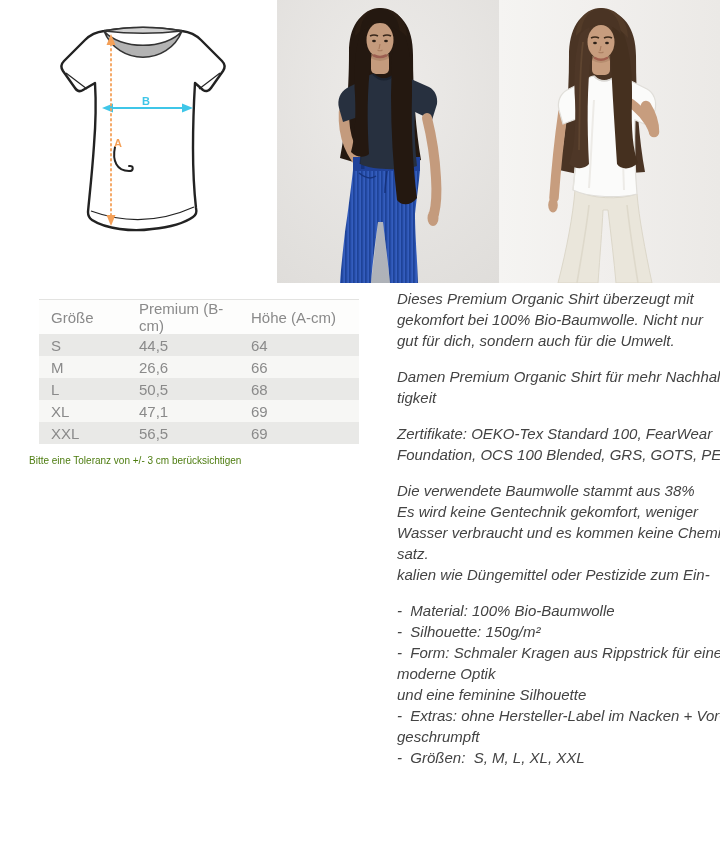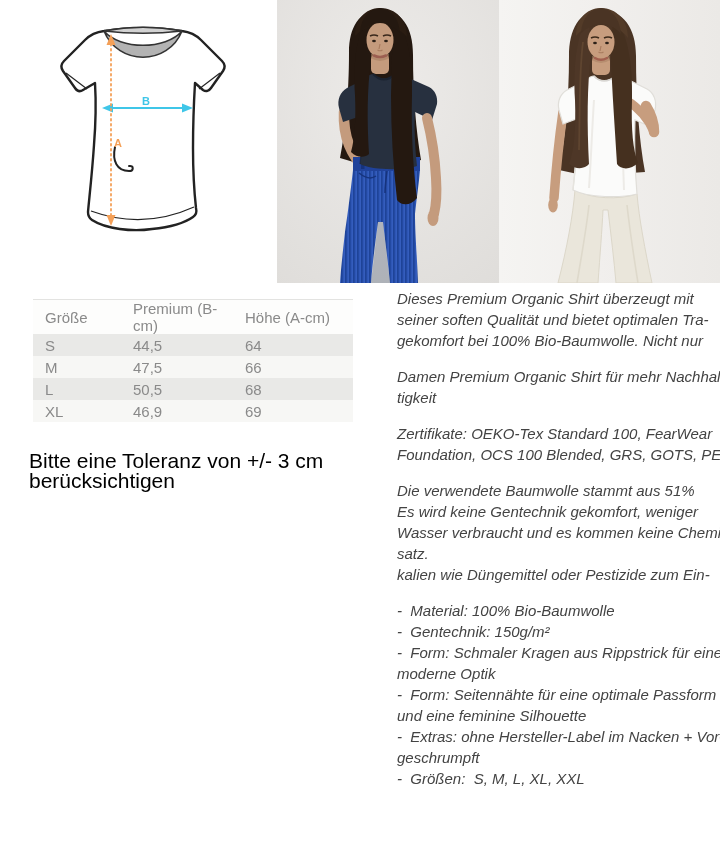--- a/index.html
+++ b/index.html
@@ -12,35 +12,35 @@
 
   
   .diagram-panel{position:absolute;left:0;top:0;width:277px;height:283px;background:#fff;}
   .photo{position:absolute;top:0;height:283px;overflow:hidden;}
   .photo-1{left:277px;width:222px;}
   .photo-2{left:499px;width:221px;}
   .photo svg,.diagram-panel svg{display:block;}
 
   
   .size-table{
-    position:absolute;left:33px;top:299px;width:320px;
+    position:absolute;left:39px;top:299px;width:320px;
     border-collapse:collapse;table-layout:fixed;
     font-size:15px;color:#8a8a8a;border-top:1px solid #e3e3e1;
   }
   .size-table th{font-weight:normal;text-align:left;height:27px;padding:0 0 0 12px;background:#fdfdfc;}
   .size-table td{height:22px;padding:0 0 0 12px;}
   .size-table col.c1{width:88px;}
   .size-table col.c2{width:112px;}
   .size-table col.c3{width:120px;}
   .size-table tr.odd td{background:#e9e9e7;}
   .size-table tr.even td{background:#f7f7f5;}
 
   .tolerance-note{
     position:absolute;left:29px;top:451px;width:360px;
-    font-size:21px;line-height:20px;color:#000000;
+    font-size:10px;line-height:20px;color:#4d7c0f;
   }
 
   
   .description-column{
     position:absolute;left:397px;top:288px;width:320px;
     font-size:15px;line-height:21px;color:#434343;
   }
   .description-column .para{margin:0 0 15px 0;font-style:italic;}
   .description-column .line{white-space:pre;}
 </style>
@@ -226,65 +226,69 @@
         </tr>
     </thead>
     <tbody>
         <tr class="odd">
           <td>S</td>
           <td>44,5</td>
           <td>64</td>
         </tr>
         <tr class="even">
           <td>M</td>
-          <td>47,5</td>
+          <td>26,6</td>
           <td>66</td>
         </tr>
         <tr class="odd">
           <td>L</td>
           <td>50,5</td>
           <td>68</td>
         </tr>
         <tr class="even">
           <td>XL</td>
-          <td>46,9</td>
+          <td>47,1</td>
+          <td>69</td>
+        </tr>
+        <tr class="odd">
+          <td>XXL</td>
+          <td>56,5</td>
           <td>69</td>
         </tr>
       </tbody>
   </table>
 
   <div class="tolerance-note">Bitte eine Toleranz von +/- 3 cm berücksichtigen</div>
 
   <div class="description-column">
       <div class="para">
         <div class="line">Dieses Premium Organic Shirt überzeugt mit</div>
-        <div class="line">seiner soften Qualität und bietet optimalen Tra-</div>
         <div class="line">gekomfort bei 100% Bio-Baumwolle. Nicht nur</div>
+        <div class="line">gut für dich, sondern auch für die Umwelt.</div>
       </div>
       <div class="para">
         <div class="line">Damen Premium Organic Shirt für mehr Nachhal-</div>
         <div class="line">tigkeit</div>
       </div>
       <div class="para">
         <div class="line">Zertifikate: OEKO-Tex Standard 100, FearWear</div>
         <div class="line">Foundation, OCS 100 Blended, GRS, GOTS, PETA</div>
       </div>
       <div class="para">
-        <div class="line">Die verwendete Baumwolle stammt aus 51%</div>
+        <div class="line">Die verwendete Baumwolle stammt aus 38%</div>
         <div class="line">Es wird keine Gentechnik gekomfort, weniger</div>
         <div class="line">Wasser verbraucht und es kommen keine Chemi-</div>
         <div class="line">satz.</div>
         <div class="line">kalien wie Düngemittel oder Pestizide zum Ein-</div>
       </div>
       <div class="para">
         <div class="line">-  Material: 100% Bio-Baumwolle</div>
-        <div class="line">-  Gentechnik: 150g/m²</div>
+        <div class="line">-  Silhouette: 150g/m²</div>
         <div class="line">-  Form: Schmaler Kragen aus Rippstrick für eine</div>
         <div class="line">moderne Optik</div>
-        <div class="line">-  Form: Seitennähte für eine optimale Passform</div>
         <div class="line">und eine feminine Silhouette</div>
         <div class="line">-  Extras: ohne Hersteller-Label im Nacken + Vor-</div>
         <div class="line">geschrumpft</div>
         <div class="line">-  Größen:  S, M, L, XL, XXL</div>
       </div>
     </div>
 
 </div>
 
 </body></html>

